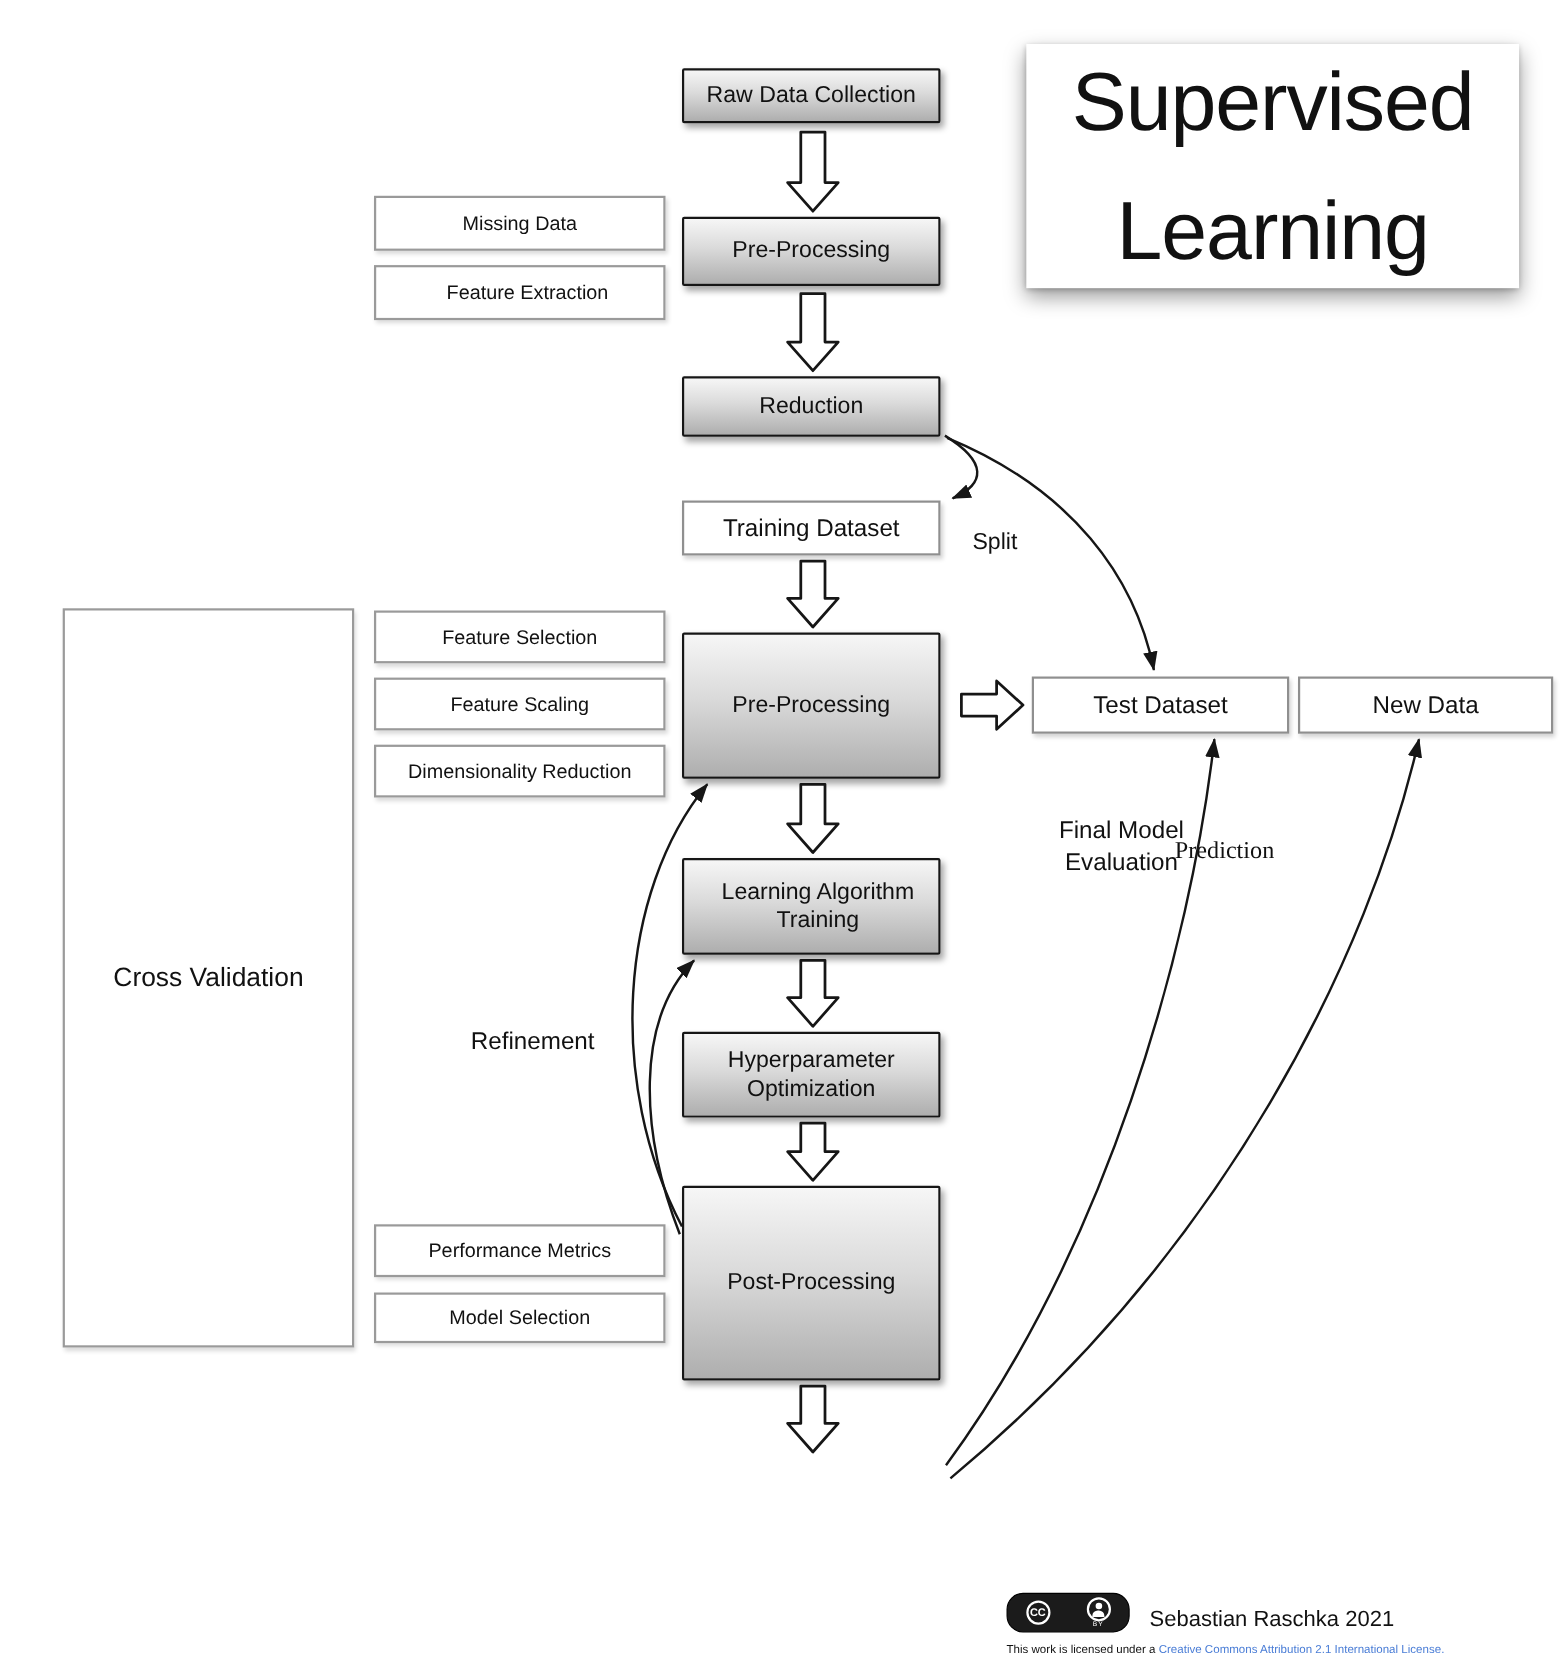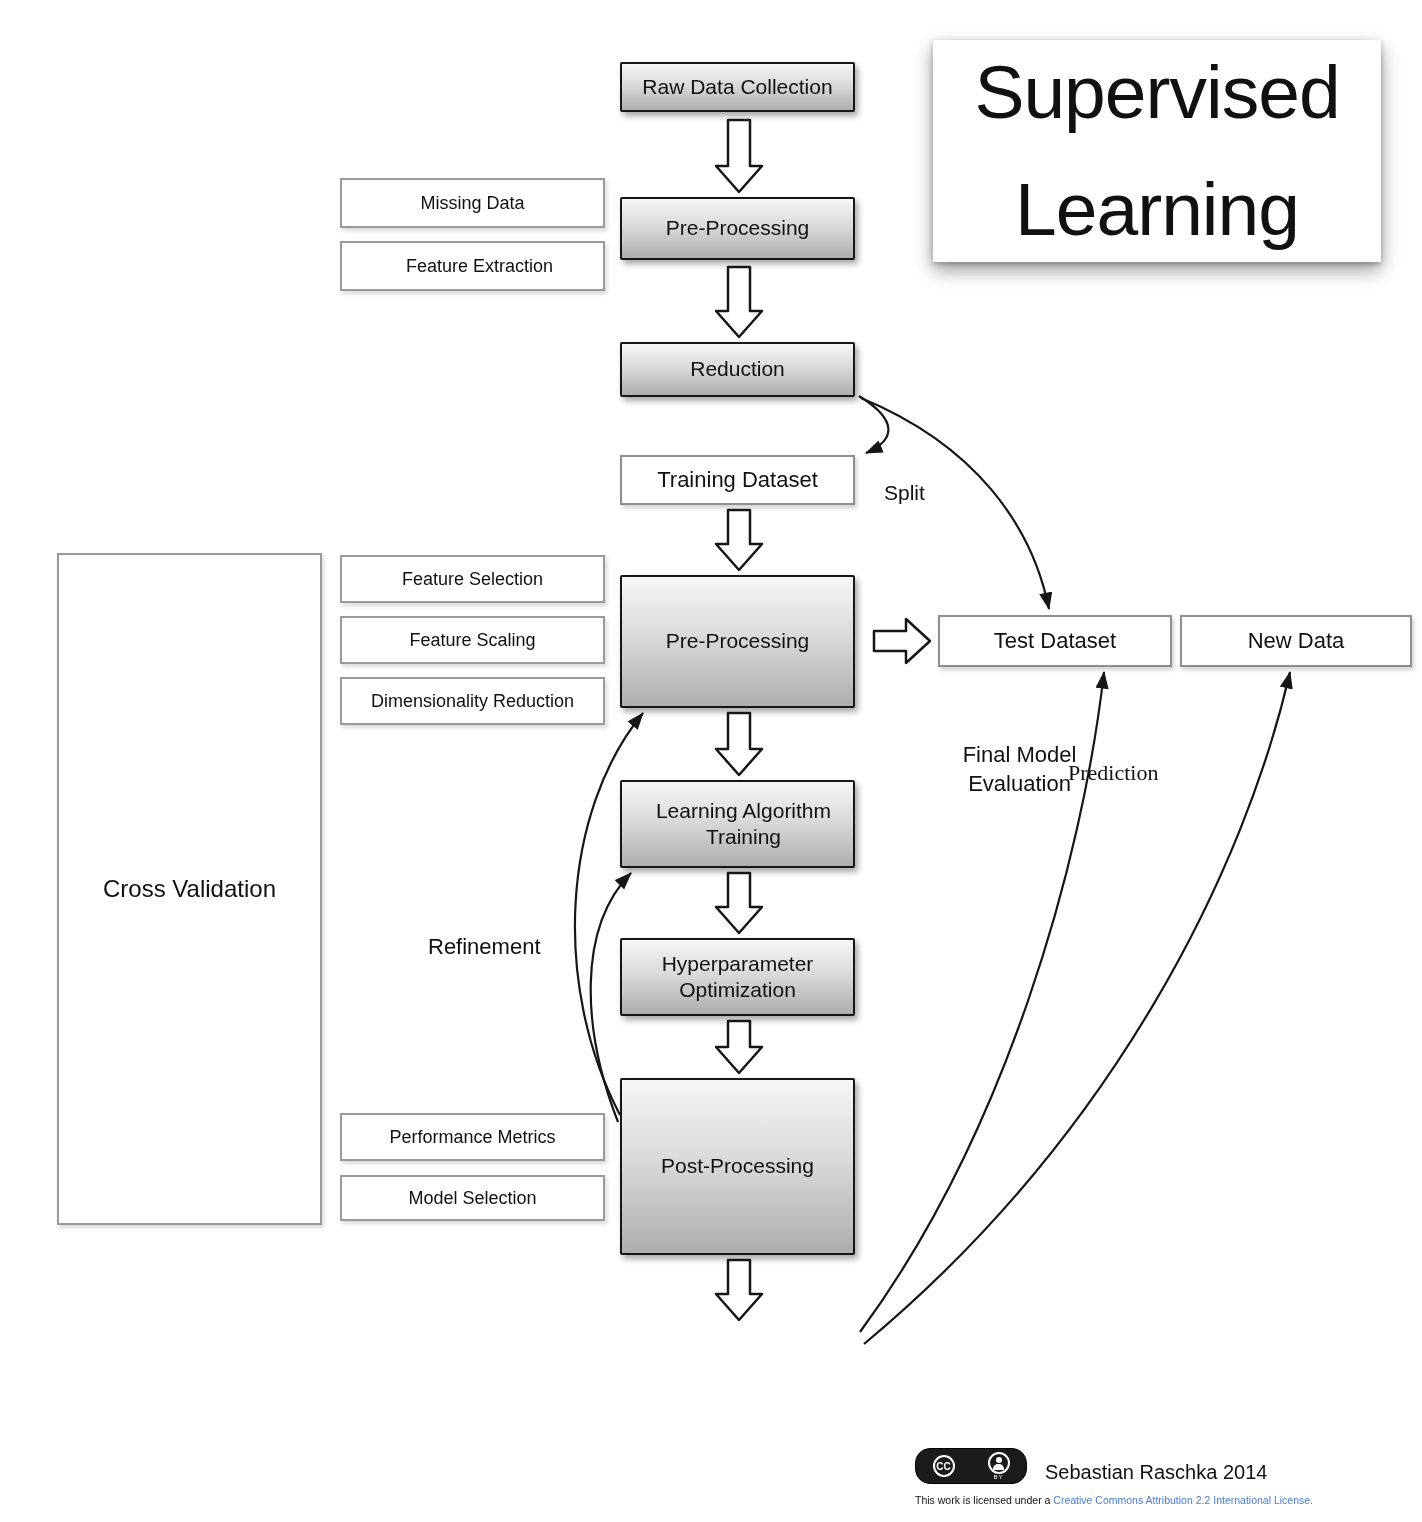--- a/index.html
+++ b/index.html
@@ -182,19 +182,19 @@
     </div>
     <div class="cc-person-wrap">
       <div class="cc-circle" style="flex-direction:column;">
         <div class="person-head"></div>
         <div class="person-body"></div>
       </div>
       <div class="cc-by-text">BY</div>
     </div>
   </div>
 
-  <div class="credit">Sebastian Raschka 2014</div>
+  <div class="credit">Sebastian Raschka 2021</div>
 
   <div class="license-line">
-    <span>This work is licensed under a </span><a href="#">Creative Commons Attribution 2.2 International License.</a>
+    <span>This work is licensed under a </span><a href="#">Creative Commons Attribution 2.1 International License.</a>
   </div>
 
 </div>
 
 </body></html>

